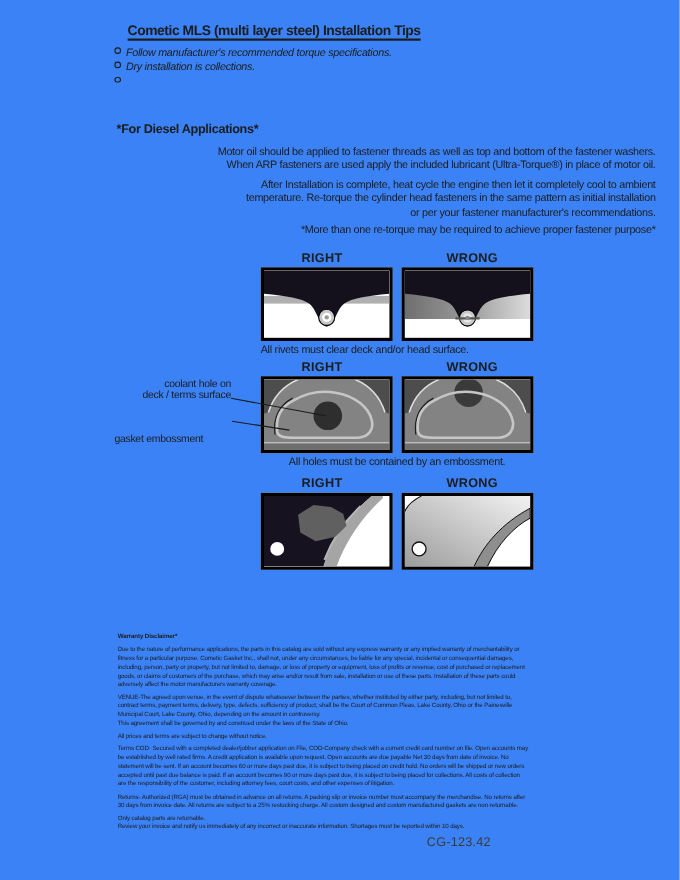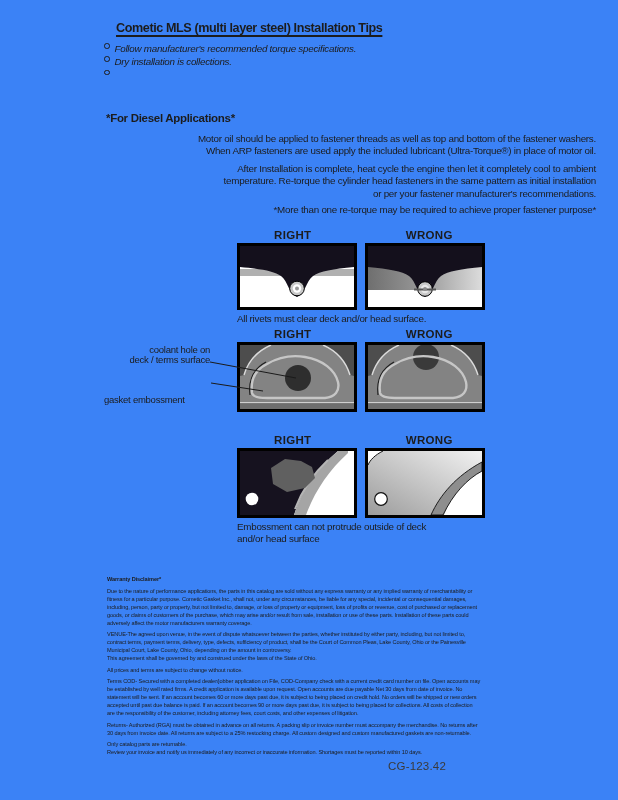--- a/index.html
+++ b/index.html
@@ -142,20 +142,21 @@
           <path d="M114,0 H83 C97,6 106,17 110,30 L114,31 Z" fill="#4d4d4d"></path>
           <path d="M83,0 C97,6 106,17 110,30" fill="none" stroke="#dcdcdc" stroke-width="1.4"></path>
           <circle cx="58" cy="12" r="13" fill="#3a3a3a"></circle>
           <path d="M10,50 C8,33 15,23 26,17" fill="none" stroke="#1f1f1f" stroke-width="1.2"></path>
           <path d="M12,48 C10,33 17,24 27,19 C39,12 53,10 65,12 C83,15 95,25 98,37 C100,46 95,52 85,53 L27,53 C18,53 13,52 12,48 Z" fill="none" stroke="#c6c6c6" stroke-width="2.4"></path>
           <line x1="0" y1="57.5" x2="114" y2="57.5" stroke="#cfcfcf" stroke-width="1"></line>
           <rect y="58.5" width="114" height="5.5" fill="#6e6e6e"></rect>
         </svg>
       </div>
     </div>
+    <div class="dcaption center">All holes must be contained by an embossment.</div>
   </div>
 
   <div class="side-label1">coolant hole on
 deck / terms surface</div>
   <div class="side-label2">gasket embossment</div>
   <svg class="leader-svg" width="92" height="44" viewBox="0 0 92 44">
     <line x1="0" y1="10" x2="86" y2="26" stroke="#1a1a1a" stroke-width="1"></line>
     <line x1="1" y1="31" x2="53" y2="39" stroke="#1a1a1a" stroke-width="1"></line>
   </svg>
 
@@ -185,22 +186,20 @@
           </defs>
           <rect width="114" height="64" fill="url(#g3w)"></rect>
           <path d="M114,21 C99,27 85,42 76,64 L114,64 Z" fill="#ffffff"></path>
           <path d="M114,11 C88,25 72,44 63,64 L75,64 C85,43 99,28 114,20 Z" fill="#8e8e8e" stroke="#0d0d0d" stroke-width="0.9"></path>
           <path d="M0,0 L15,0 C7,4 2,9 0,14 Z" fill="#ffffff"></path>
           <path d="M15,0 C7,4 2,9 0,14" fill="none" stroke="#111111" stroke-width="1"></path>
           <circle cx="13" cy="48" r="6.3" fill="#ffffff" stroke="#111111" stroke-width="1.2"></circle>
         </svg>
       </div>
     </div>
-    <div class="dcaption">Embossment can not protrude outside of deck
-and/or head surface</div>
   </div>
 
   <div class="disclaimer">
     <div class="dis-h">Warranty Disclaimer*</div>
     <p>Due to the nature of performance applications, the parts in this catalog are sold without any express warranty or any implied warranty of merchantability or
 fitness for a particular purpose.  Cometic Gasket Inc., shall not, under any circumstances, be liable for any special, incidental or consequential damages,
 including, person, party or property, but not limited to, damage, or loss of property or equipment, loss of profits or revenue, cost of purchased or replacement
 goods, or claims of customers of the purchase, which may arise and/or result from sale, installation or use of these parts.  Installation of these parts could
 adversely affect the motor manufacturers warranty coverage.</p>
     <p>VENUE-The agreed upon venue, in the event of dispute whatsoever between the parties, whether instituted by either party, including, but not limited to,

